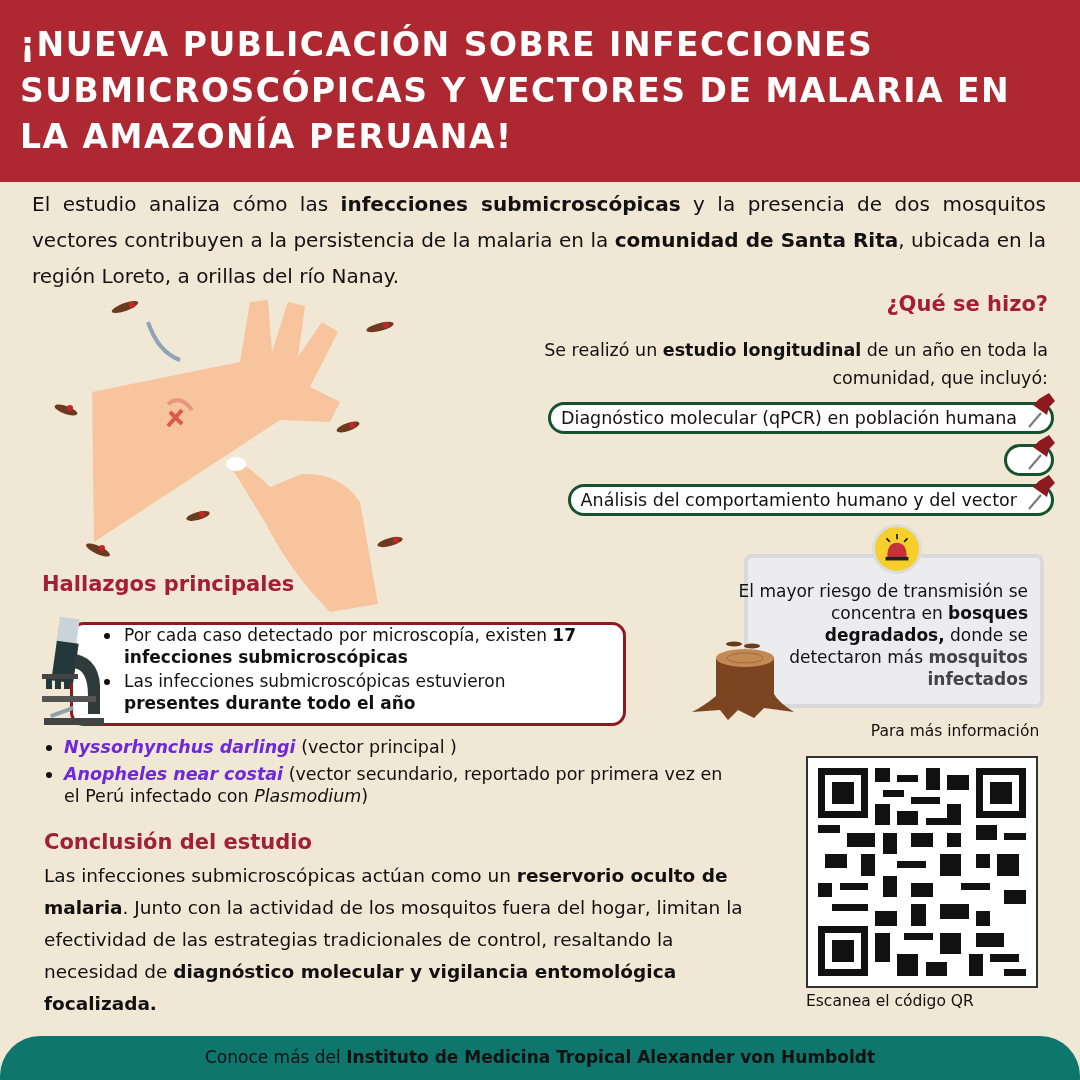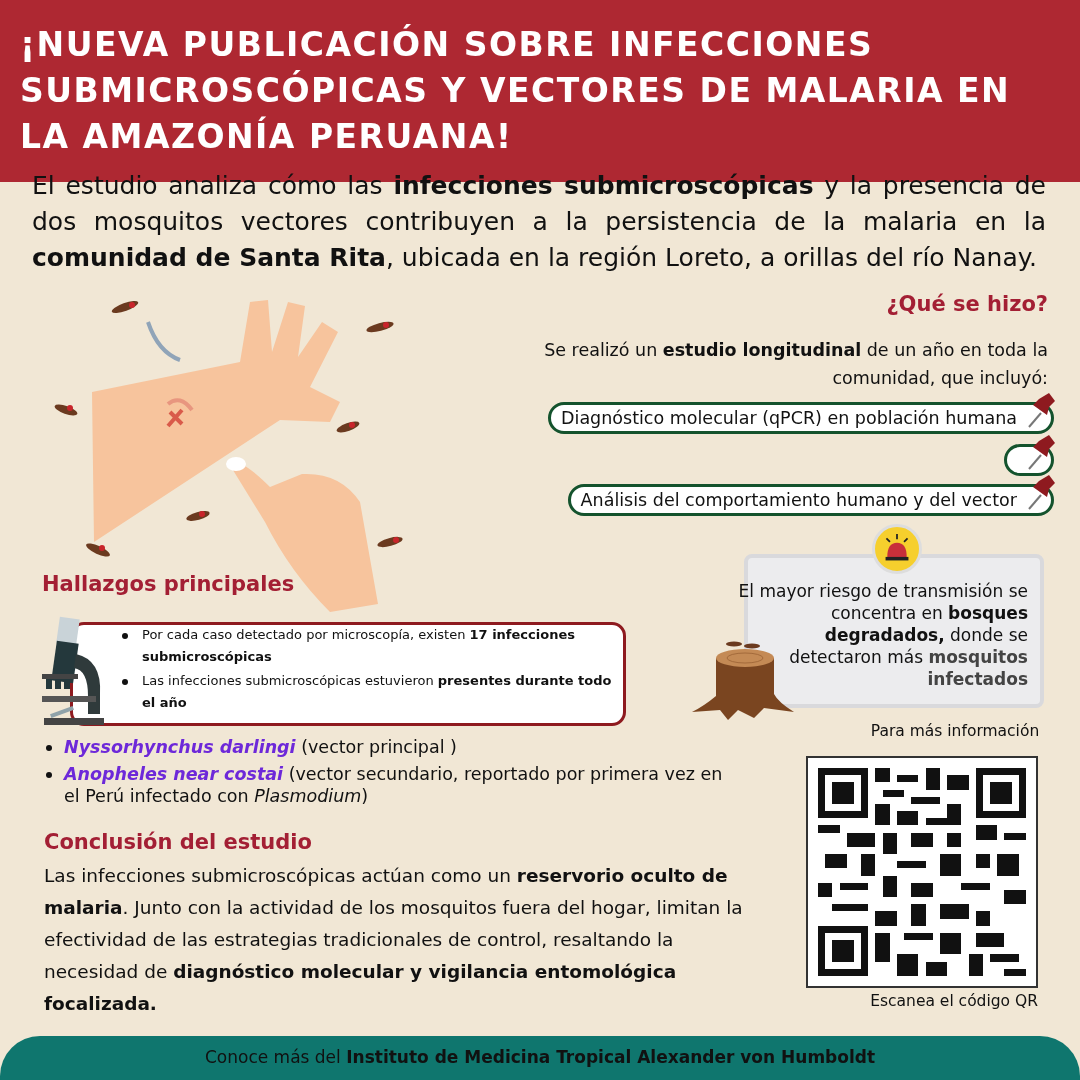--- a/index.html
+++ b/index.html
@@ -13,22 +13,22 @@
   .header {
     position: absolute; left: 0; top: 0; width: 1080px; height: 182px;
     background: #ae2832;
     display: flex; align-items: center; justify-content: center;
   }
   .header h1 {
     color: #fff; font-family: "DejaVu Sans", sans-serif; font-weight: bold;
     font-size: 33px; line-height: 46px; letter-spacing: 1.5px; width: 1040px;
   }
   .intro {
-    position: absolute; left: 32px; top: 168px; width: 1014px;
-    font-size: 25px; line-height: 36px; text-align: justify; text-align-last: left;
+    position: absolute; left: 32px; top: 186px; width: 1014px;
+    font-size: 20px; line-height: 36px; text-align: justify; text-align-last: left;
   }
   b { font-weight: bold; }
   .section-title {
     color: #a31f34; font-weight: bold; font-family: "DejaVu Sans", sans-serif;
   }
   .que-title { position: absolute; right: 32px; top: 292px; font-size: 21px; }
   .que-text {
     position: absolute; right: 32px; top: 336px; width: 600px;
     text-align: right; font-size: 17.5px; line-height: 28px;
   }
@@ -41,22 +41,22 @@
 
   
   .illus { position: absolute; left: 40px; top: 292px; width: 400px; height: 320px; }
 
   .hallazgos-title { position: absolute; left: 42px; top: 572px; font-size: 21px; }
   .findings-box {
     position: absolute; left: 70px; top: 622px; width: 556px; height: 104px;
     background: #fff; border: 3px solid #8e1a1f; border-radius: 14px;
   }
   .findings-list {
-    position: absolute; left: 120px; top: 622px; width: 498px;
-    font-size: 13px; line-height: 22px; list-style: none;
+    position: absolute; left: 102px; top: 622px; width: 498px;
+    font-size: 17px; line-height: 22px; list-style: none;
   }
   .findings-list li { position: relative; padding-left: 22px; margin-top: 2px; }
   .findings-list li::before {
     content: ""; position: absolute; left: 2px; top: 9px; width: 6px; height: 6px;
     background: #111; border-radius: 50%;
   }
   .microscope { position: absolute; left: 36px; top: 614px; width: 72px; height: 112px; }
 
   .vectors {
     position: absolute; left: 46px; top: 736px; width: 680px;
@@ -89,21 +89,21 @@
     position: absolute; left: 872px; top: 524px; width: 50px; height: 50px;
     border-radius: 50%; background: #f6cf2d; border: 3px solid #ddd;
   }
   .stump { position: absolute; left: 690px; top: 640px; width: 110px; height: 80px; }
 
   .qr-label { position: absolute; left: 842px; top: 722px; width: 226px; text-align: center; font-size: 15.5px; }
   .qr {
     position: absolute; left: 806px; top: 756px; width: 232px; height: 232px;
     background: #fff; border: 2px solid #333; padding: 10px;
   }
-  .qr-caption { position: absolute; left: 806px; top: 992px; width: 232px; text-align: right; font-size: 15.5px; }
+  .qr-caption { position: absolute; left: 806px; top: 992px; width: 232px; text-align: left; font-size: 15.5px; }
 
   .footer {
     position: absolute; left: 0; top: 1036px; width: 1080px; height: 44px;
     background: #0f766e; border-radius: 40px 40px 0 0;
     text-align: center; font-size: 17px; line-height: 42px;
   }
 </style>
 </head>
 <body>
 

